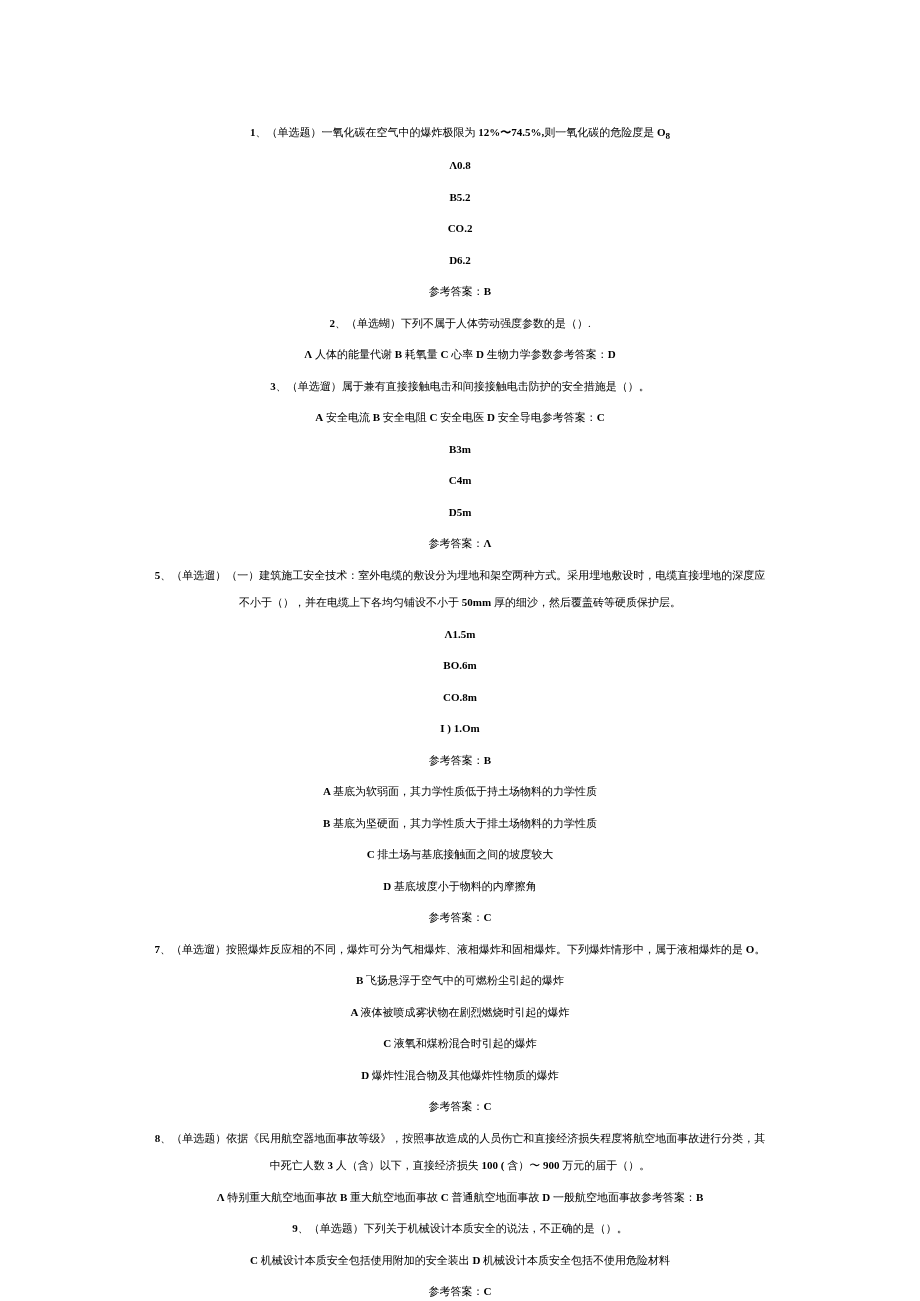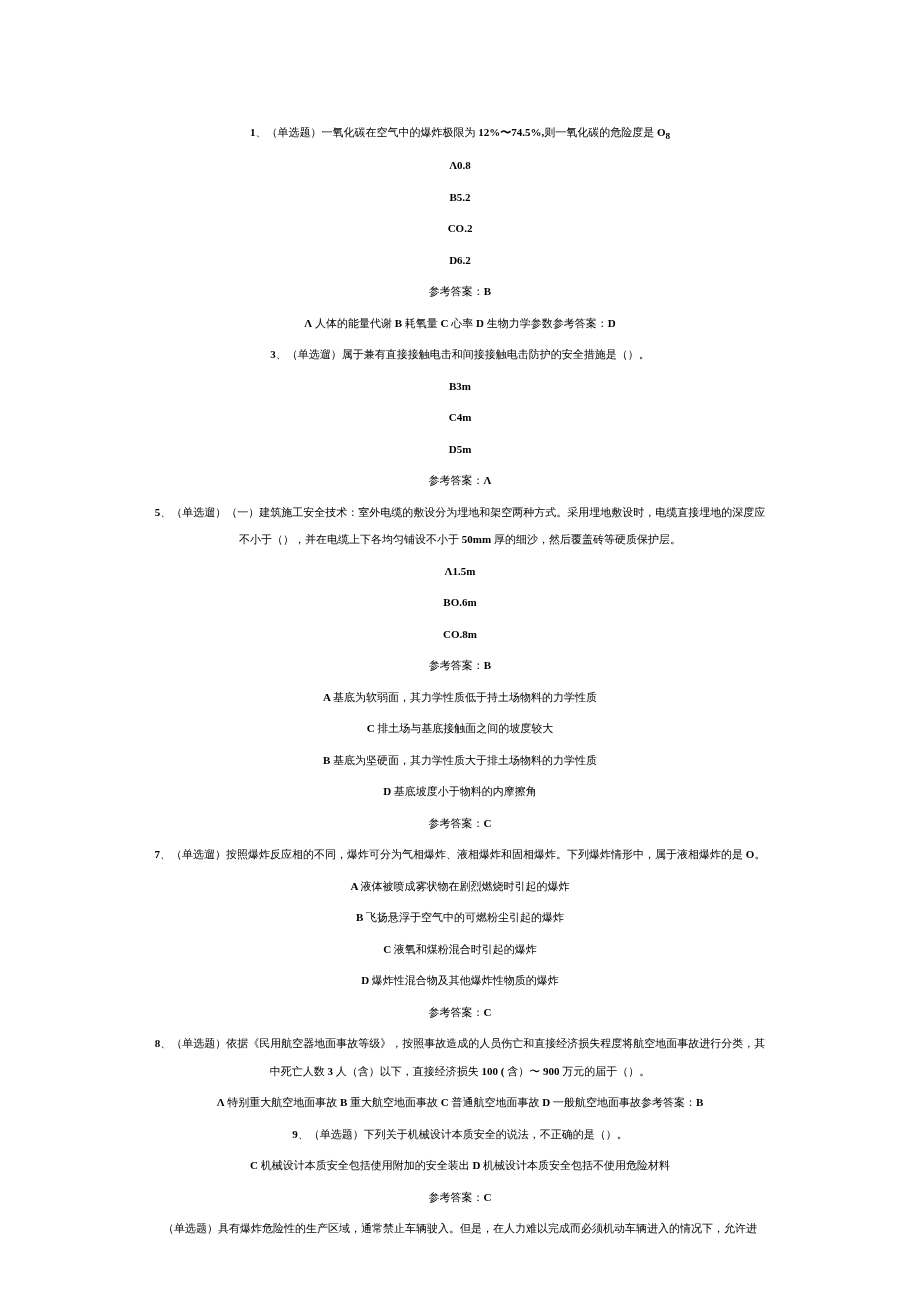--- a/index.html
+++ b/index.html
@@ -29,39 +29,42 @@
 <body>
 
 <div class="page">
   <div id="content-container">
       <p class="line"><span class="bold">1</span>、（单选题）一氧化碳在空气中的爆炸极限为 <span class="bold">12%〜74.5%,</span>则一氧化碳的危险度是 <span class="bold">O<sub>8</sub></span></p>
       <p class="line"><span class="bold">Λ0.8</span></p>
       <p class="line"><span class="bold">B5.2</span></p>
       <p class="line"><span class="bold">CO.2</span></p>
       <p class="line"><span class="bold">D6.2</span></p>
       <p class="line">参考答案：<span class="bold">B</span></p>
+      <p class="line"><span class="bold">2</span>、（单选蝴）下列不属于人体劳动强度参数的是（）.</p>
       <p class="line"><span class="bold">Λ</span> 人体的能量代谢 <span class="bold">B</span> 耗氧量 <span class="bold">C</span> 心率 <span class="bold">D</span> 生物力学参数参考答案：<span class="bold">D</span></p>
       <p class="line"><span class="bold">3</span>、（单选遛）属于兼有直接接触电击和间接接触电击防护的安全措施是（）。</p>
+      <p class="line"><span class="bold">A</span> 安全电流 <span class="bold">B</span> 安全电阻 <span class="bold">C</span> 安全电医 <span class="bold">D</span> 安全导电参考答案：<span class="bold">C</span></p>
       <p class="line"><span class="bold">B3m</span></p>
       <p class="line"><span class="bold">C4m</span></p>
       <p class="line"><span class="bold">D5m</span></p>
       <p class="line">参考答案：<span class="bold">Λ</span></p>
       <p class="line"><span class="bold">5</span>、（单选遛）（一）建筑施工安全技术：室外电缆的敷设分为埋地和架空两种方式。采用埋地敷设时，电缆直接埋地的深度应不小于（），并在电缆上下各均匀铺设不小于 <span class="bold">50mm </span>厚的细沙，然后覆盖砖等硬质保护层。</p>
       <p class="line"><span class="bold">Λ1.5m</span></p>
       <p class="line"><span class="bold">BO.6m</span></p>
       <p class="line"><span class="bold">CO.8m</span></p>
+      <p class="line"><span class="bold">I ) 1.Om</span></p>
       <p class="line">参考答案：<span class="bold">B</span></p>
       <p class="line"><span class="bold">A </span>基底为软弱面，其力学性质低于持土场物料的力学性质</p>
+      <p class="line"><span class="bold">B </span>基底为坚硬面，其力学性质大于排土场物料的力学性质</p>
       <p class="line"><span class="bold">C </span>排土场与基底接触面之间的坡度较大</p>
-      <p class="line"><span class="bold">B </span>基底为坚硬面，其力学性质大于排土场物料的力学性质</p>
       <p class="line"><span class="bold">D </span>基底坡度小于物料的内摩擦角</p>
       <p class="line">参考答案：<span class="bold">C</span></p>
       <p class="line"><span class="bold">7</span>、（单选遛）按照爆炸反应相的不同，爆炸可分为气相爆炸、液相爆炸和固相爆炸。下列爆炸情形中，属于液相爆炸的是 <span class="bold">O</span>。</p>
+      <p class="line"><span class="bold">B </span>飞扬悬浮于空气中的可燃粉尘引起的爆炸</p>
       <p class="line"><span class="bold">A </span>液体被喷成雾状物在剧烈燃烧时引起的爆炸</p>
-      <p class="line"><span class="bold">B </span>飞扬悬浮于空气中的可燃粉尘引起的爆炸</p>
       <p class="line"><span class="bold">C </span>液氧和煤粉混合时引起的爆炸</p>
       <p class="line"><span class="bold">D </span>爆炸性混合物及其他爆炸性物质的爆炸</p>
       <p class="line">参考答案：<span class="bold">C</span></p>
       <p class="line"><span class="bold">8</span>、（单选题）依据《民用航空器地面事故等级》，按照事故造成的人员伤亡和直接经济损失程度将航空地面事故进行分类，其中死亡人数 <span class="bold">3 </span>人（含）以下，直接经济损失 <span class="bold">100 ( </span>含）〜 <span class="bold">900 </span>万元的届于（）。</p>
       <p class="line"><span class="bold">Λ </span>特别重大航空地面事故 <span class="bold">B </span>重大航空地面事故 <span class="bold">C </span>普通航空地面事故 <span class="bold">D </span>一般航空地面事故参考答案：<span class="bold">B</span></p>
       <p class="line"><span class="bold">9</span>、（单选题）下列关于机械设计本质安全的说法，不正确的是（）。</p>
       <p class="line"><span class="bold">C </span>机械设计本质安全包括使用附加的安全装出 <span class="bold">D </span>机械设计本质安全包括不使用危险材料</p>
       <p class="line">参考答案：<span class="bold">C</span></p>
       <p class="line">（单选题）具有爆炸危险性的生产区域，通常禁止车辆驶入。但是，在人力难以完成而必须机动车辆进入的情况下，允许进</p>
     </div>

